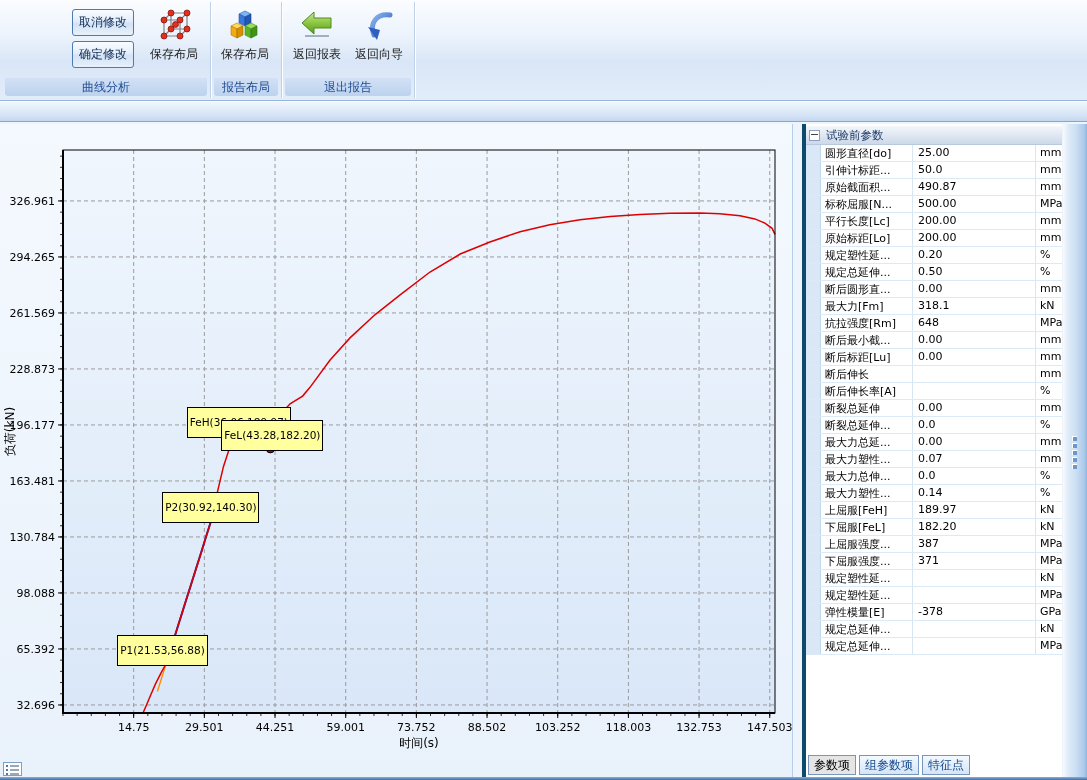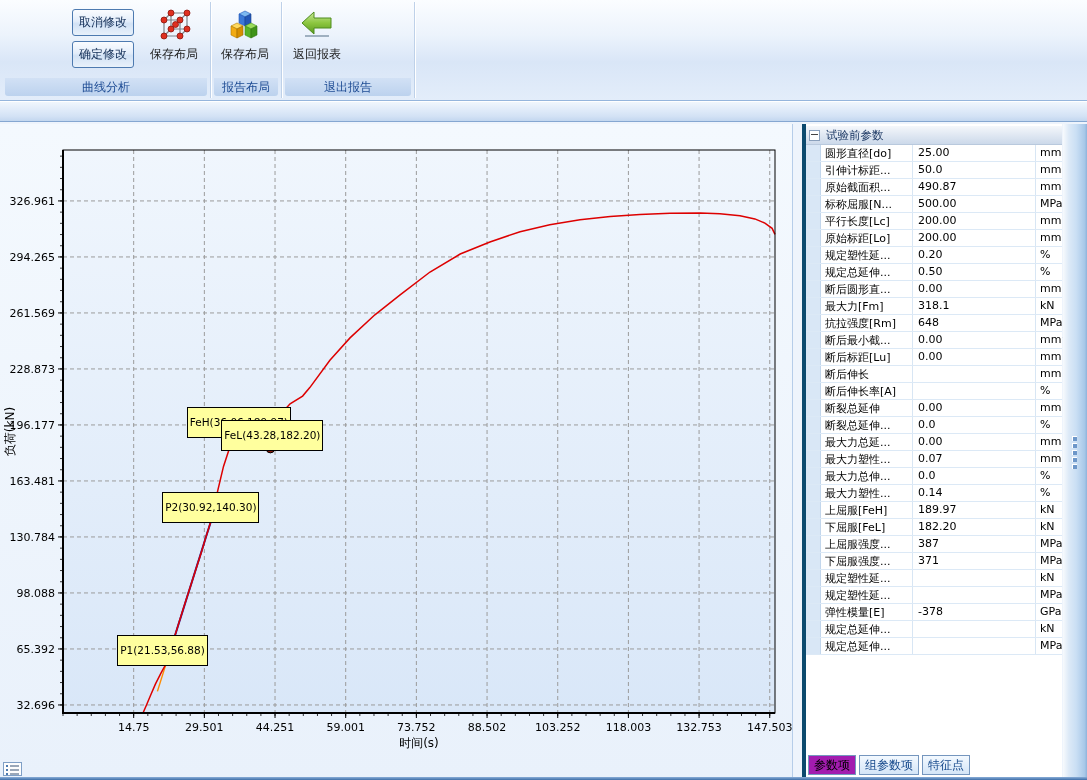--- a/index.html
+++ b/index.html
@@ -46,21 +46,21 @@
   .expander::after{content:"";position:absolute;left:1px;right:1px;top:3px;height:1px;background:#444;}
   .p-row{display:flex;height:17px;box-sizing:border-box;font-size:11px;color:#000;
     border-bottom:1px solid #dce9f6;}
   .p-row .gut{width:14px;background:#d9e7f6;border-right:1px solid #c2d6ec;flex:0 0 auto;}
   .p-row .name{width:87px;padding:1px 0 0 4px;border-right:1px solid #d8e6f4;white-space:nowrap;overflow:hidden;flex:0 0 auto;}
   .p-row .val{width:117px;padding:1px 0 0 5px;border-right:1px solid #d8e6f4;white-space:nowrap;overflow:hidden;flex:0 0 auto;}
   .p-row .unit{flex:1;padding:1px 0 0 4px;white-space:nowrap;}
   #panel-tabs{position:absolute;left:2px;bottom:2px;display:flex;gap:3px;}
   .ptab{height:20px;line-height:18px;box-sizing:border-box;padding:0 5px;font-size:12px;
     border:1px solid #7596be;background:linear-gradient(180deg,#f3f9ff,#d4e5f7);color:#174a8c;white-space:nowrap;}
-  .ptab.active{background:#a21caf;color:#000;font-family:Liberation Serif, serif;}
+  .ptab.active{background:#e5e5e5;color:#000;font-family:Liberation Serif, serif;}
 
   
   #splitter{position:absolute;left:1063px;top:124px;width:24px;height:653px;
     background:linear-gradient(90deg,#f7fafd,#dcе9f7 25%,#cadff4 55%,#a9c8e8 90%,#8fb3da);}
   #splitter .gripwrap{position:absolute;left:9px;top:312px;}
   #splitter .grip{width:4px;height:4px;background:#6d97c9;border:1px solid #ffffff;border-right:none;border-bottom:none;margin-bottom:2px;}
   #bottombar{position:absolute;left:0;bottom:0;width:1087px;height:3px;
     background:linear-gradient(180deg,#89aed8,#3f6ea8);}
 </style>
 </head>
@@ -133,20 +133,35 @@
               <stop offset="0" stop-color="#c8e89a"></stop>
                   <stop offset="0.5" stop-color="#8cc63f"></stop>
                   <stop offset="1" stop-color="#5a9a1f"></stop>
                 </linearGradient>
               </defs>
             <polygon points="4,17 16,6 16,12 33,12 33,22 16,22 16,28" fill="url(#grn)" stroke="#4e8c1e" stroke-width="1"></polygon>
             <line x1="7" y1="30" x2="31" y2="30" stroke="#9fb0c0" stroke-width="2"></line>
           </svg>
         </span>
         <span class="lbl">返回报表</span>
+      </div>
+      <div class="tb-btn" style="left:66px;top:3px;width:62px;">
+        <span class="ic">
+          <svg width="38" height="38" viewBox="0 0 38 38">
+            <defs>
+                <linearGradient id="blu" x1="0" y1="0" x2="1" y2="1">
+              <stop offset="0" stop-color="#8cb4ea"></stop>
+                  <stop offset="1" stop-color="#2d5fc0"></stop>
+                </linearGradient>
+              </defs>
+            <path d="M14 29 C9 17 17 7 30 9" fill="none" stroke="url(#blu)" stroke-width="5" stroke-linecap="round"></path>
+            <polygon points="8,21 17,34 20,24" fill="#2d5fc0"></polygon>
+          </svg>
+        </span>
+        <span class="lbl">返回向导</span>
       </div>
       <div class="tb-group-label">退出报告</div>
     </div>
   </div>
 
   <div id="captionbar"></div>
 
   <div id="chart"><svg width="792" height="653" viewBox="0 0 792 653">
         <defs>
           <linearGradient id="pg" x1="0" y1="0" x2="0" y2="1">

